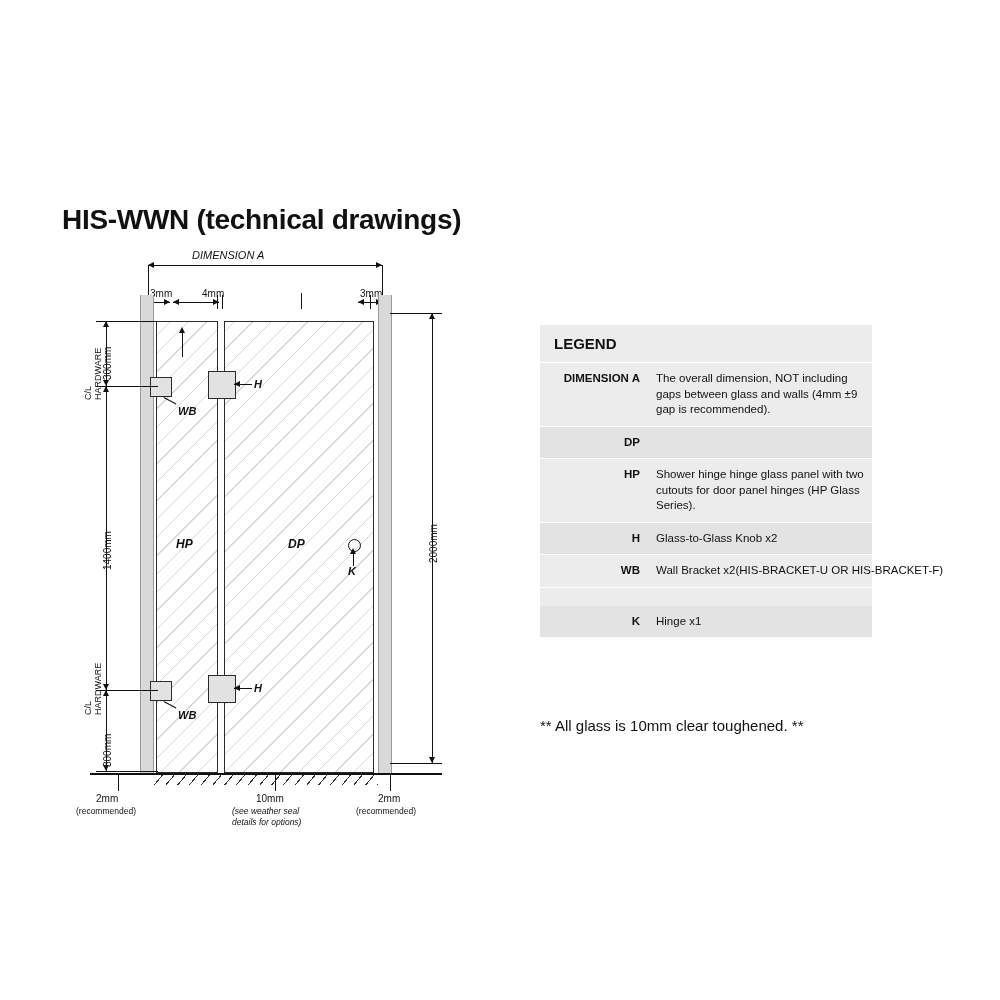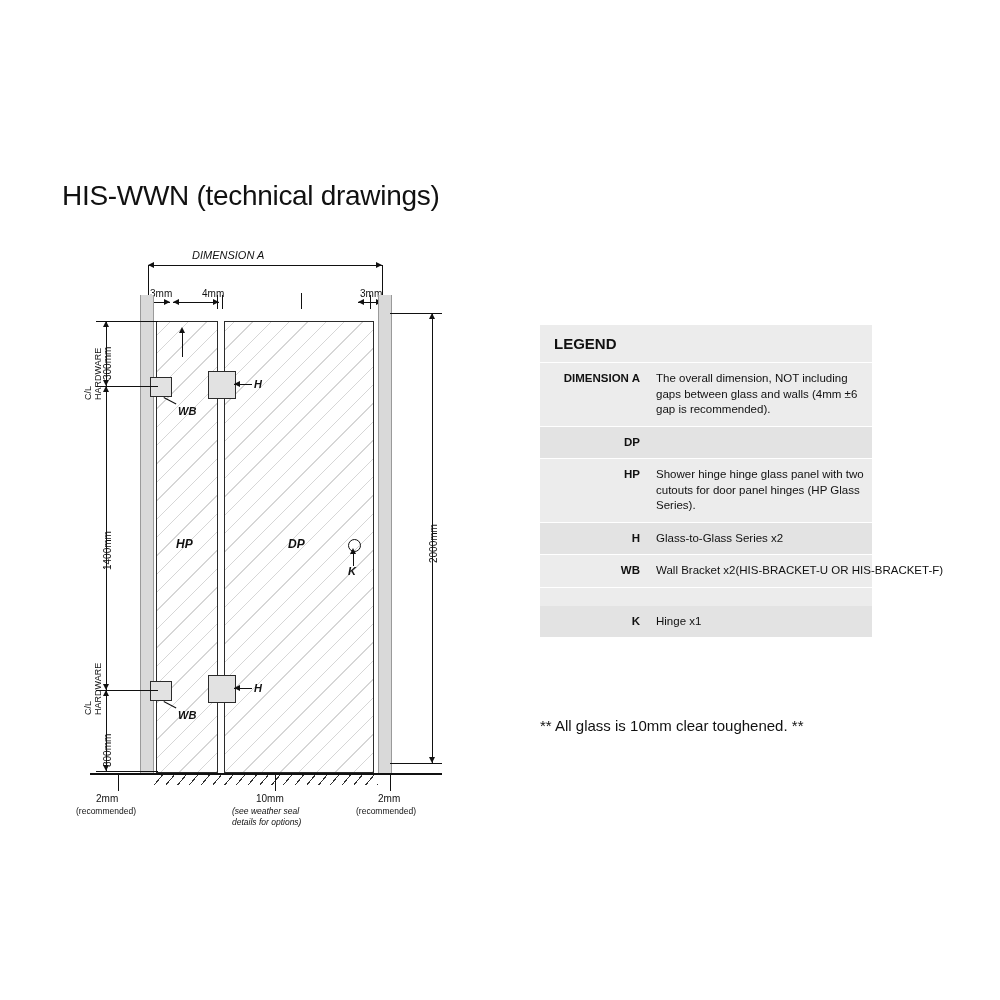--- a/index.html
+++ b/index.html
@@ -12,23 +12,23 @@
     height: 1000px;
     position: relative;
     font-family: "Liberation Sans", sans-serif;
     color: #111111;
     overflow: hidden;
   }
 
   #page-title {
     position: absolute;
     left: 62px;
-    top: 180px;
+    top: 204px;
     font-size: 28px;
-    font-weight: normal;
+    font-weight: bold;
     letter-spacing: -0.3px;
     color: #111;
   }
 
   
   #drawing {
     position: absolute;
     left: 60px;
     top: 245px;
     width: 420px;
@@ -272,32 +272,32 @@
   <div class="ln v" style="left:330px; top:528px; height:18px;"></div>
   <div class="lbl" style="left:318px; top:548px; font-size:10px;">2mm</div>
   <div class="lbl" style="left:296px; top:561px; font-size:8.5px;">(recommended)</div>
 </div>
 
 <div id="legend">
   <div id="legend-title">LEGEND</div>
 
   <div class="row">
     <div class="key">DIMENSION A</div>
-    <div class="val">The overall dimension, NOT including gaps between glass and walls (4mm ±6 gap is recommended).</div>
+    <div class="val">The overall dimension, NOT including gaps between glass and walls (4mm ±9 gap is recommended).</div>
   </div>
   <div class="row alt">
     <div class="key">DP</div>
   </div>
   <div class="row">
     <div class="key">HP</div>
     <div class="val">Shower hinge hinge glass panel with two cutouts for door panel hinges (HP Glass Series).</div>
   </div>
   <div class="row alt">
     <div class="key">H</div>
-    <div class="val">Glass-to-Glass Series x2</div>
+    <div class="val">Glass-to-Glass Knob x2</div>
   </div>
   <div class="row">
     <div class="key">WB</div>
     <div class="val wide">Wall Bracket x2(HIS-BRACKET-U OR HIS-BRACKET-F)</div>
   </div>
   <div class="spacer"></div>
   <div class="row alt">
     <div class="key">K</div>
     <div class="val">Hinge x1</div>
   </div>

